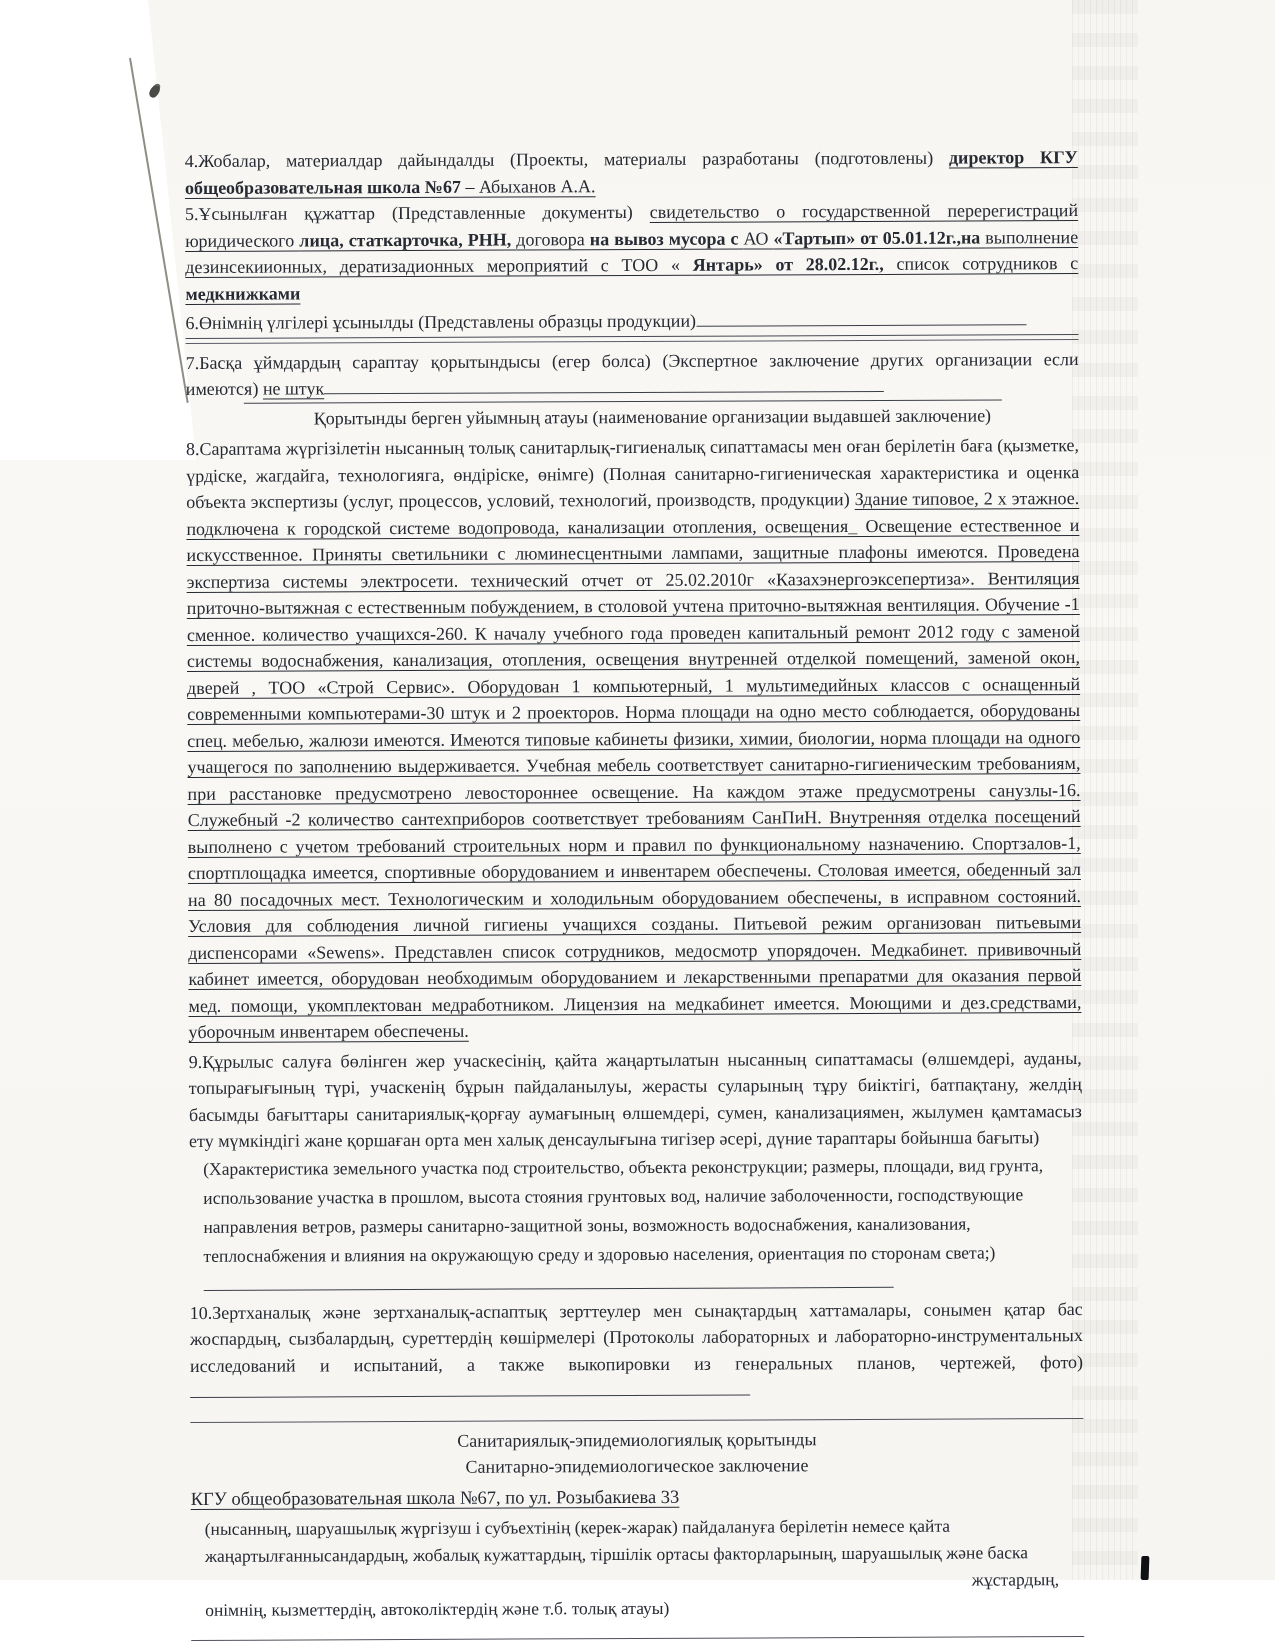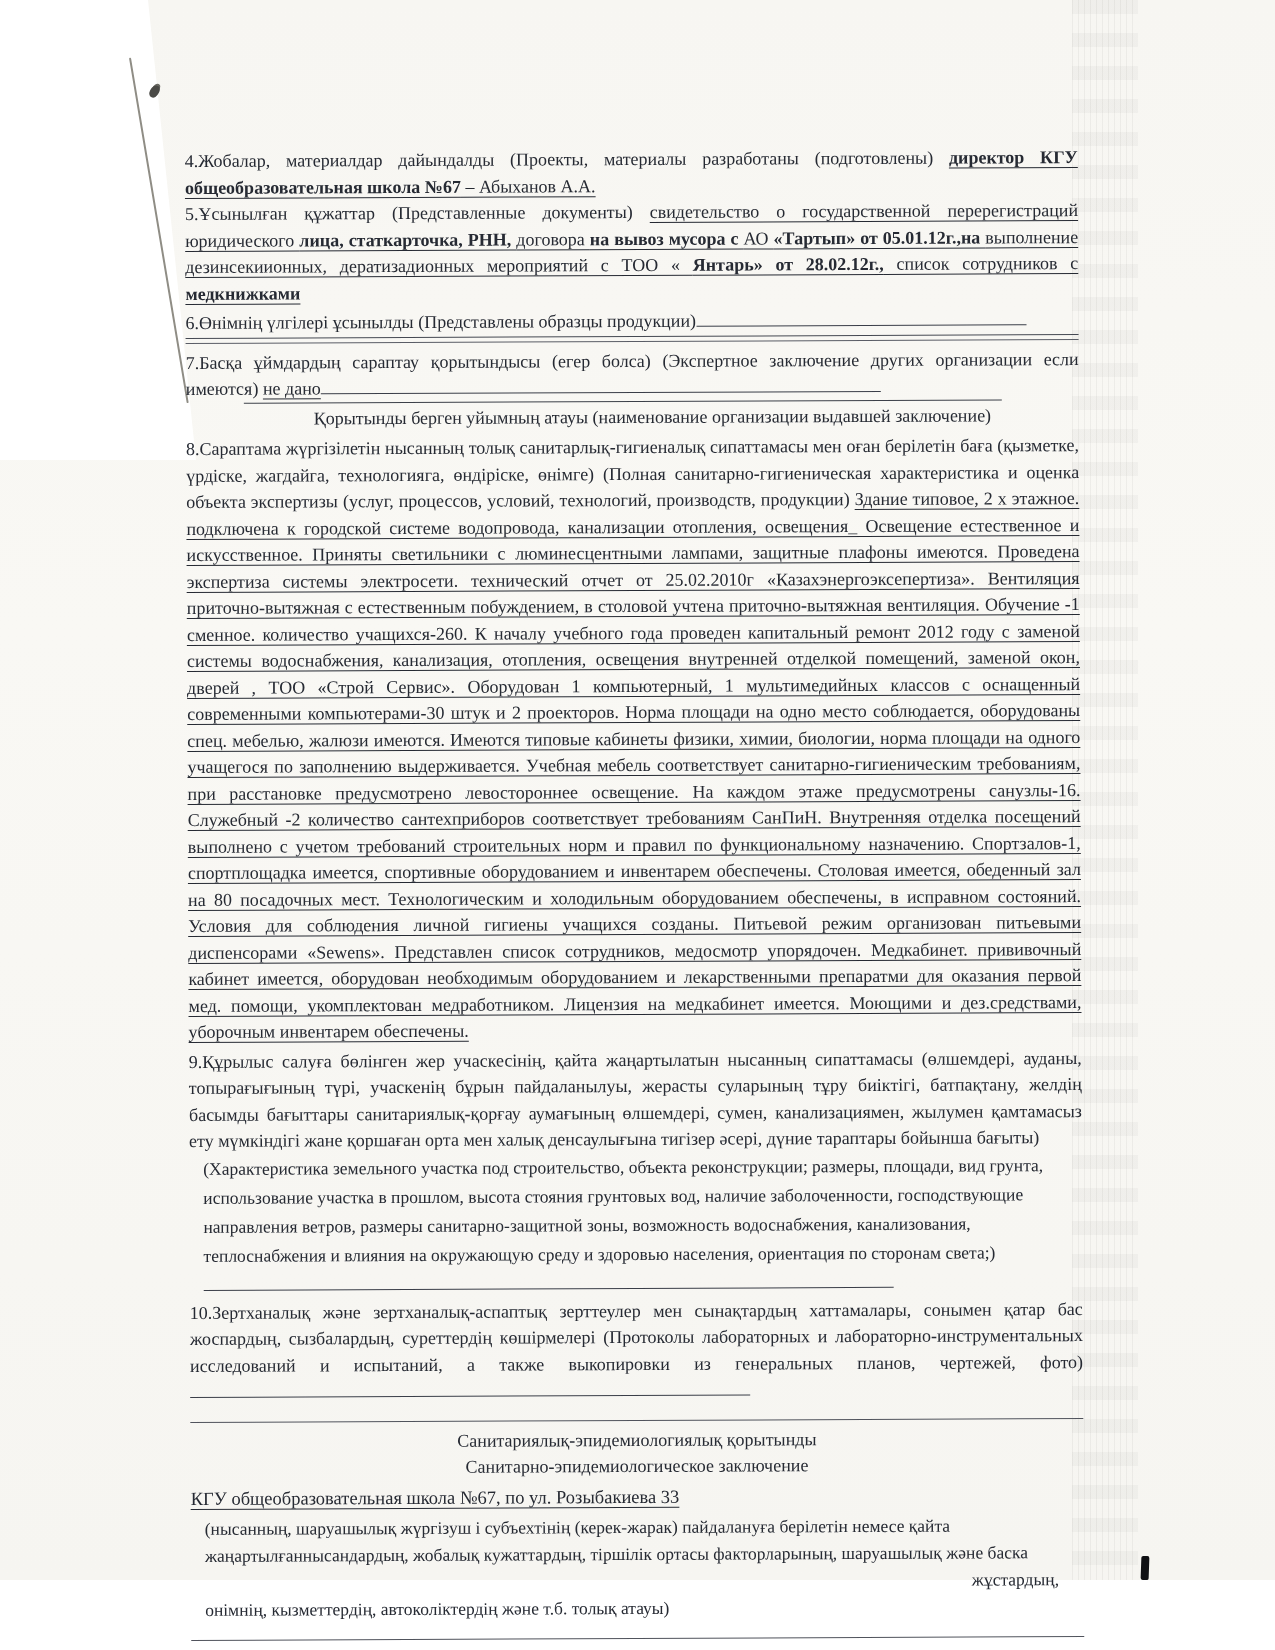--- a/index.html
+++ b/index.html
@@ -88,21 +88,21 @@
   <div class="content">
 
     <p class="para"><span>4.Жобалар, материалдар дайындалды (Проекты, материалы разработаны (подготовлены) </span><span class="b u">директор  КГУ общеобразовательная школа  №67</span><span class="u"> – Абыханов А.А.</span></p>
 
     <p class="para"><span>5.Ұсынылған  құжаттар (Представленные документы) </span><span class="u">свидетельство о государственной перерегистраций юридического </span><span class="b u">лица, статкарточка, РНН, </span><span class="u">договора </span><span class="b u">на вывоз мусора с </span><span class="u">АО </span><span class="b u">«Тартып» от 05.01.12г.,на </span><span class="u">выполнение  дезинсекиионных,  дератизадионных  мероприятий  с  ТОО  « </span><span class="b u">Янтарь»  от  28.02.12г.,</span><span class="u"> список сотрудников с </span><span class="b u">медкнижками</span></p>
 
     <p class="para gap-top-sm"><span>6.Өнімнің  үлгілері ұсынылды  (Представлены образцы продукции)</span><span class="fill" style="width: 330px;"></span></p>
 
     <div class="rule double"></div>
 
-    <p class="para"><span>7.Басқа ұймдардың сараптау қорытындысы (егер болса) (Экспертное заключение других организации  если имеются)  </span><span class="u">не дано</span><span class="fill" style="width: 560px;"></span></p>
+    <p class="para"><span>7.Басқа ұймдардың сараптау қорытындысы (егер болса) (Экспертное заключение других организации  если имеются)  </span><span class="u">не штук</span><span class="fill" style="width: 560px;"></span></p>
 
     <div class="rule mid"></div>
 
     <p class="caption">Қорытынды  берген уйымның атауы (наименование организации выдавшей заключение)</p>
 
     <p class="para"><span>8.Сараптама жүргізілетін нысанның толық санитарлық-гигиеналық  сипаттамасы мен оған берілетін баға (қызметке, үрдіске, жагдайга, технологияга, өндіріске, өнімге) (Полная санитарно-гигиеническая характеристика и оценка объекта экспертизы  (услуг,  процессов,  условий,  технологий,  производств,  продукции)  </span><span class="u">Здание типовое, 2 х этажное. подключена к городской системе водопровода, канализации  отопления,  освещения_ Освещение естественное и искусственное. Приняты светильники с люминесцентными лампами, защитные плафоны имеются. Проведена экспертиза системы электросети. технический отчет от 25.02.2010г «Казахэнергоэксепертиза». Вентиляция приточно-вытяжная с естественным побуждением, в столовой учтена приточно-вытяжная вентиляция. Обучение -1 сменное. количество учащихся-260. К началу учебного года проведен капитальный ремонт 2012 году с заменой системы водоснабжения, канализация, отопления, освещения внутренней отделкой помещений, заменой окон, дверей , ТОО «Строй Сервис». Оборудован 1 компьютерный, 1 мультимедийных классов с оснащенный современными компьютерами-30 штук и 2 проекторов. Норма площади на одно место соблюдается, оборудованы спец. мебелью, жалюзи имеются. Имеются типовые кабинеты физики, химии, биологии, норма площади на одного учащегося по заполнению выдерживается. Учебная мебель соответствует санитарно-гигиеническим требованиям, при расстановке предусмотрено левостороннее освещение. На каждом этаже предусмотрены санузлы-16. Служебный -2  количество сантехприборов соответствует требованиям СанПиН. Внутренняя отделка посещений выполнено с учетом требований строительных норм и правил по функциональному назначению. Спортзалов-1, спортплощадка имеется, спортивные оборудованием и инвентарем обеспечены. Столовая имеется, обеденный зал на 80 посадочных мест. Технологическим и холодильным оборудованием обеспечены, в исправном состояний. Условия для соблюдения личной гигиены учащихся созданы. Питьевой режим организован питьевыми диспенсорами «Sewens». Представлен список сотрудников, медосмотр упорядочен. Медкабинет. прививочный кабинет имеется, оборудован необходимым оборудованием и лекарственными препаратми для оказания первой мед. помощи, укомплектован медработником. Лицензия на медкабинет имеется. Моющими и дез.средствами, уборочным инвентарем обеспечены.</span></p>
 
     <p class="para gap-top-sm"><span>9.Құрылыс салуға бөлінген жер учаскесінің, қайта жаңартылатын нысанның сипаттамасы (өлшемдері, ауданы, топырағығының түрі, учаскенің бұрын  пайдаланылуы, жерасты суларының тұру биіктігі, батпақтану, желдің басымды бағыттары санитариялық-қорғау аумағының  өлшемдері, сумен, канализациямен, жылумен қамтамасыз ету мүмкіндігі жане қоршаған орта мен халық денсаулығына тигізер әсері, дүние тараптары бойынша бағыты)</span></p>
 
     <p class="para-left note"><span>(Характеристика земельного участка под строительство, объекта реконструкции; размеры, площади, вид грунта, использование участка в прошлом, высота стояния грунтовых вод, наличие заболоченности, господствующие направления ветров, размеры санитарно-защитной зоны, возможность водоснабжения, канализования, теплоснабжения и влияния на окружающую среду и здоровью населения, ориентация по сторонам света;)</span><span class="fill" style="width: 690px;"></span></p>

